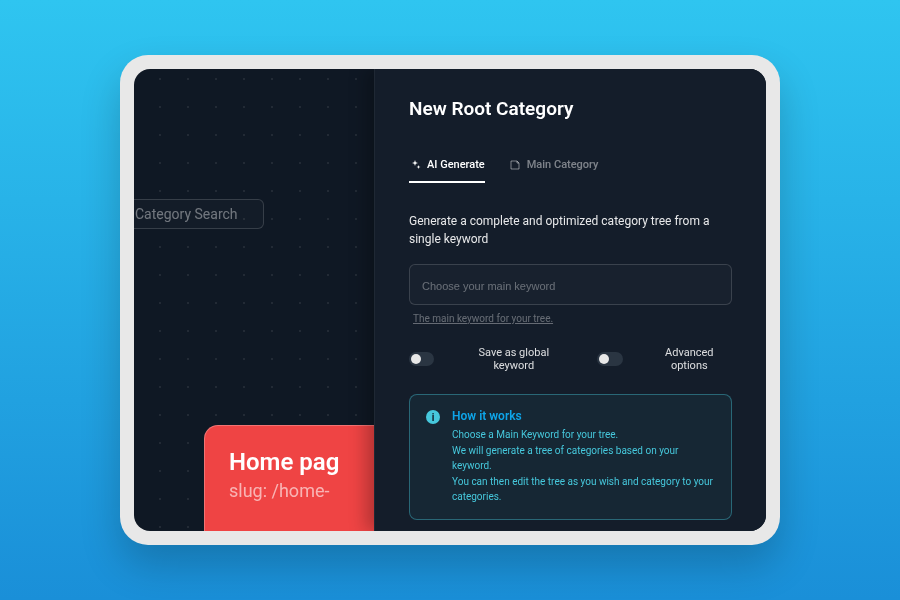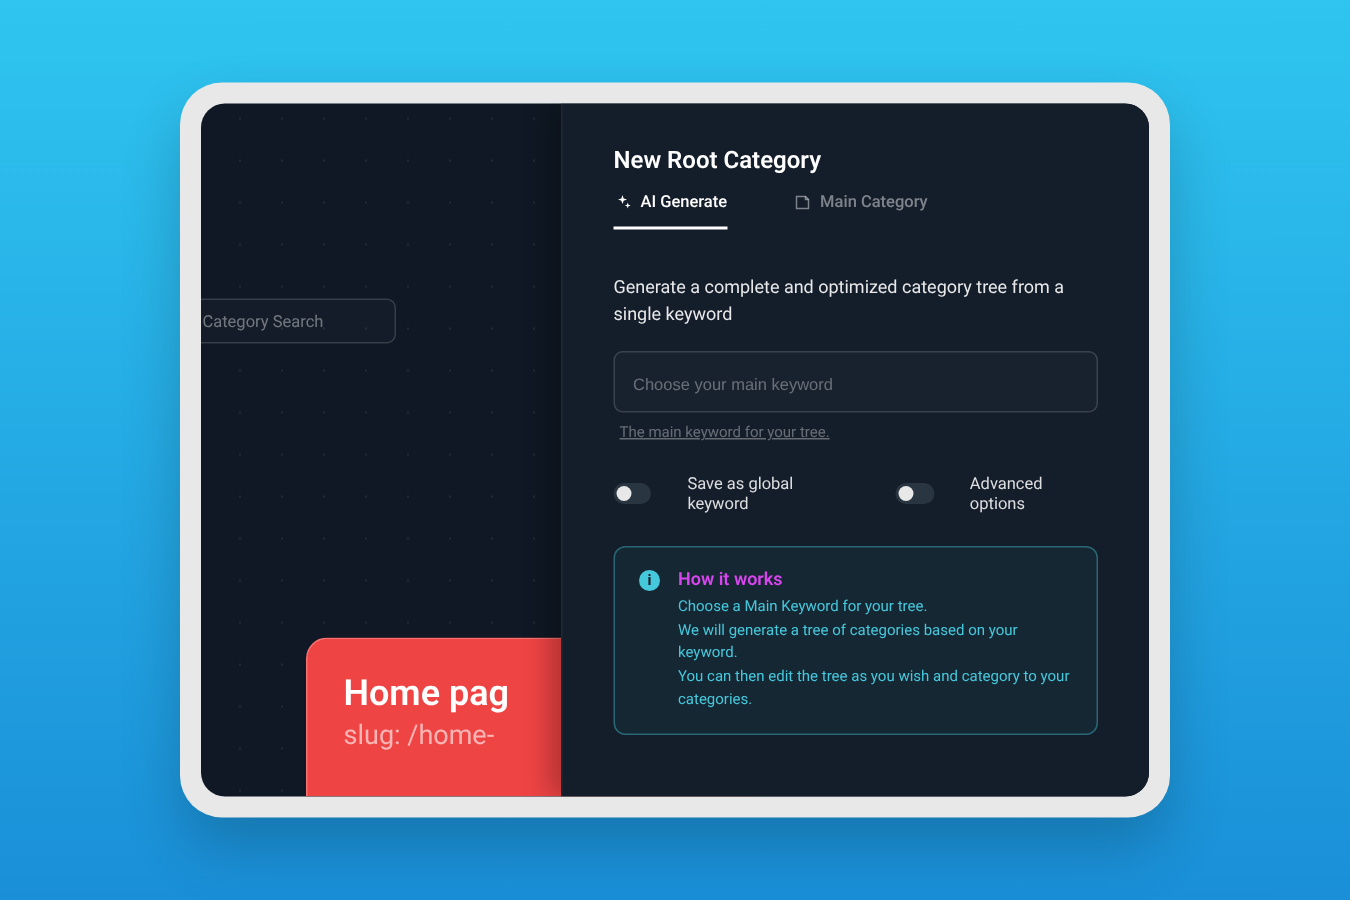--- a/index.html
+++ b/index.html
@@ -40,21 +40,21 @@
 }
 .search-box {
   position: absolute;
   left: -10px; top: 130px;
   width: 140px; height: 30px;
   border: 1px solid rgba(255,255,255,0.15);
   border-radius: 6px;
   display: flex; align-items: center;
   padding: 0 10px;
   color: rgba(255,255,255,0.4);
-  font-size: 11px;
+  font-size: 14px;
   background: rgba(255,255,255,0.02);
 }
 .card-preview {
   position: absolute;
   left: 70px; bottom: 0;
   width: 300px;
   border: 1px solid rgba(255,255,255,0.25);
   border-radius: 14px 14px 0 0;
   border-bottom: none;
   padding: 22px 24px 30px;
@@ -72,25 +72,25 @@
 }
 .right-pane {
   flex: 1;
   background: #141d2a;
   border-left: 1px solid rgba(255,255,255,0.05);
   padding: 28px 34px 20px 34px;
   position: relative;
   box-shadow: -8px 0 16px rgba(0,0,0,0.25);
 }
 .panel-title {
-  color: #fff; font-size: 16px; font-weight: 600;
-  margin-bottom: 12px;
+  color: #fff; font-size: 19px; font-weight: 600;
+  margin-bottom: 38px;
 }
 .tabs {
-  display: flex; gap: 44px;
+  display: flex; gap: 24px;
   border-bottom: 1px solid transparent;
   margin-bottom: 28px;
   margin-top: 11px;
 }
 .tab {
   display: flex; align-items: center; gap: 6px;
   color: rgba(255,255,255,0.45);
   font-size: 11px; font-weight: 500;
   padding-bottom: 10px;
   cursor: pointer;
@@ -126,21 +126,21 @@
   font-size: 10px;
   margin-left: 4px;
   margin-bottom: 22px;
   text-decoration: underline;
 }
 .toggles {
   display: flex; gap: 28px;
   margin-bottom: 22px;
 }
 .toggle-group {
-  display: flex; align-items: center; gap: 24px;
+  display: flex; align-items: center; gap: 24px; text-align: center;
 }
 .toggle {
   width: 26px; height: 14px;
   background: #2a3542;
   border-radius: 10px;
   position: relative;
   cursor: pointer;
 }
 .toggle::after {
   content: "";
@@ -163,21 +163,21 @@
 .callout .info-icon {
   width: 14px; height: 14px;
   background: #46c8dc;
   border-radius: 50%;
   flex-shrink: 0;
   margin-top: 1px;
   display: flex; align-items: center; justify-content: center;
   color: #0f1824; font-size: 10px; font-weight: bold;
 }
 .callout-title {
-  color: #d946ef; font-size: 12px; font-weight: 600;
+  color: #0ea5e9; font-size: 12px; font-weight: 600;
   margin-bottom: 4px;
 }
 .callout-body {
   color: #46c8dc; font-size: 10px; line-height: 1.5;
 }
 .callout-body div { margin-bottom: 1px; }
 </style>
 </head>
 <body>
 

